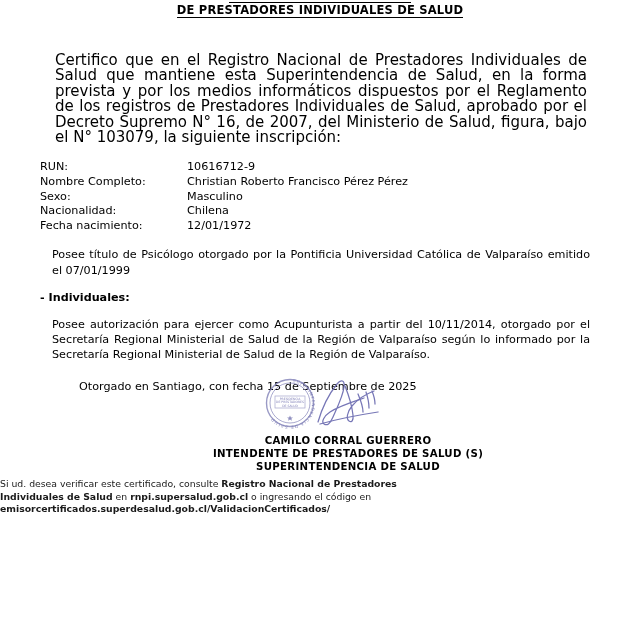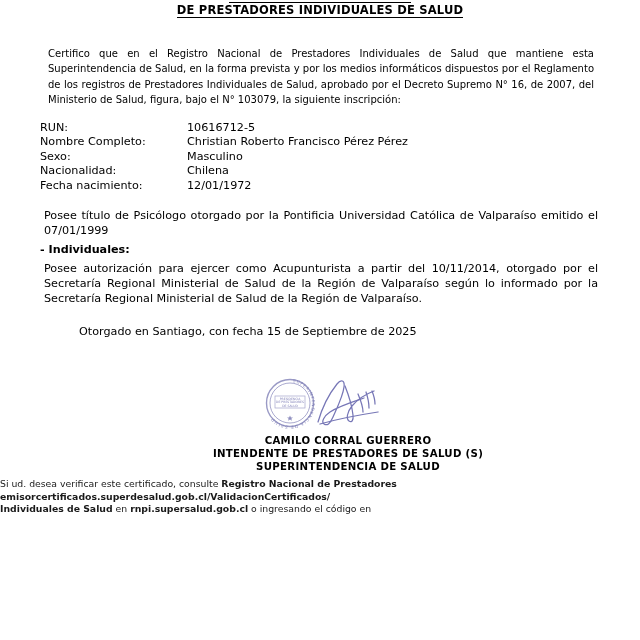--- a/index.html
+++ b/index.html
@@ -43,22 +43,22 @@
   }
 
   
   .body-wrap {
     position: absolute;
     left: 40px;
     top: 38px;
     width: 562px;
   }
   p.para {
-    margin: 8px;
-    font-size: 10px;
+    margin: 15px;
+    font-size: 15px;
     line-height: 15.4px;
     text-align: justify;
   }
 
   
   .fields {
     margin-top: 13px;
     border-collapse: collapse;
     font-size: 11.2px;
     line-height: 14.6px;
@@ -78,21 +78,21 @@
   }
   .order-item {
     margin-top: 14px;
   }
   .order-name {
     font-size: 11.2px;
     font-weight: bold;
     line-height: 15px;
   }
   .order-desc {
-    margin: 4px;
+    margin: 12px;
     font-size: 11.2px;
     line-height: 15.2px;
     text-align: justify;
   }
   .order-item.tight { margin-top: 2px; }
 
   .granted {
     margin-top: 17px;
     font-size: 11.2px;
     line-height: 15px;
@@ -150,21 +150,21 @@
   </div>
 
   <div class="body-wrap">
 
     <p class="para">Certifico que en el Registro Nacional de Prestadores Individuales de Salud que mantiene esta Superintendencia de Salud, en la forma prevista y por los medios informáticos dispuestos por el Reglamento de los registros de Prestadores Individuales de Salud, aprobado por el Decreto Supremo N° 16, de 2007, del Ministerio de Salud, figura, bajo el N° 103079, la siguiente inscripción:</p>
 
     <table class="fields">
       <tbody>
         <tr>
           <td class="lbl">RUN:</td>
-          <td class="val">10616712-5</td>
+          <td class="val">10616712-9</td>
         </tr>
         <tr>
           <td class="lbl">Nombre Completo:</td>
           <td class="val">Christian Roberto Francisco Pérez Pérez</td>
         </tr>
         <tr>
           <td class="lbl">Sexo:</td>
           <td class="val">Masculino</td>
         </tr>
         <tr>
@@ -223,17 +223,17 @@
   </div>
 
   <div class="sig-block">
     <div>CAMILO CORRAL GUERRERO</div>
     <div>INTENDENTE DE PRESTADORES DE SALUD (S)</div>
     <div>SUPERINTENDENCIA DE SALUD</div>
   </div>
 
   <div class="footer">
     <div><span>Si ud. desea verificar este certificado, consulte </span><b>Registro Nacional de Prestadores</b></div>
+    <div><b>Individuales de Salud</b><span> en </span><b>rnpi.supersalud.gob.cl</b><span> o ingresando el código en</span></div>
     <div><b>emisorcertificados.superdesalud.gob.cl/ValidacionCertificados/</b></div>
-    <div><b>Individuales de Salud</b><span> en </span><b>rnpi.supersalud.gob.cl</b><span> o ingresando el código en</span></div>
   </div>
 
 </div>
 
 </body></html>

